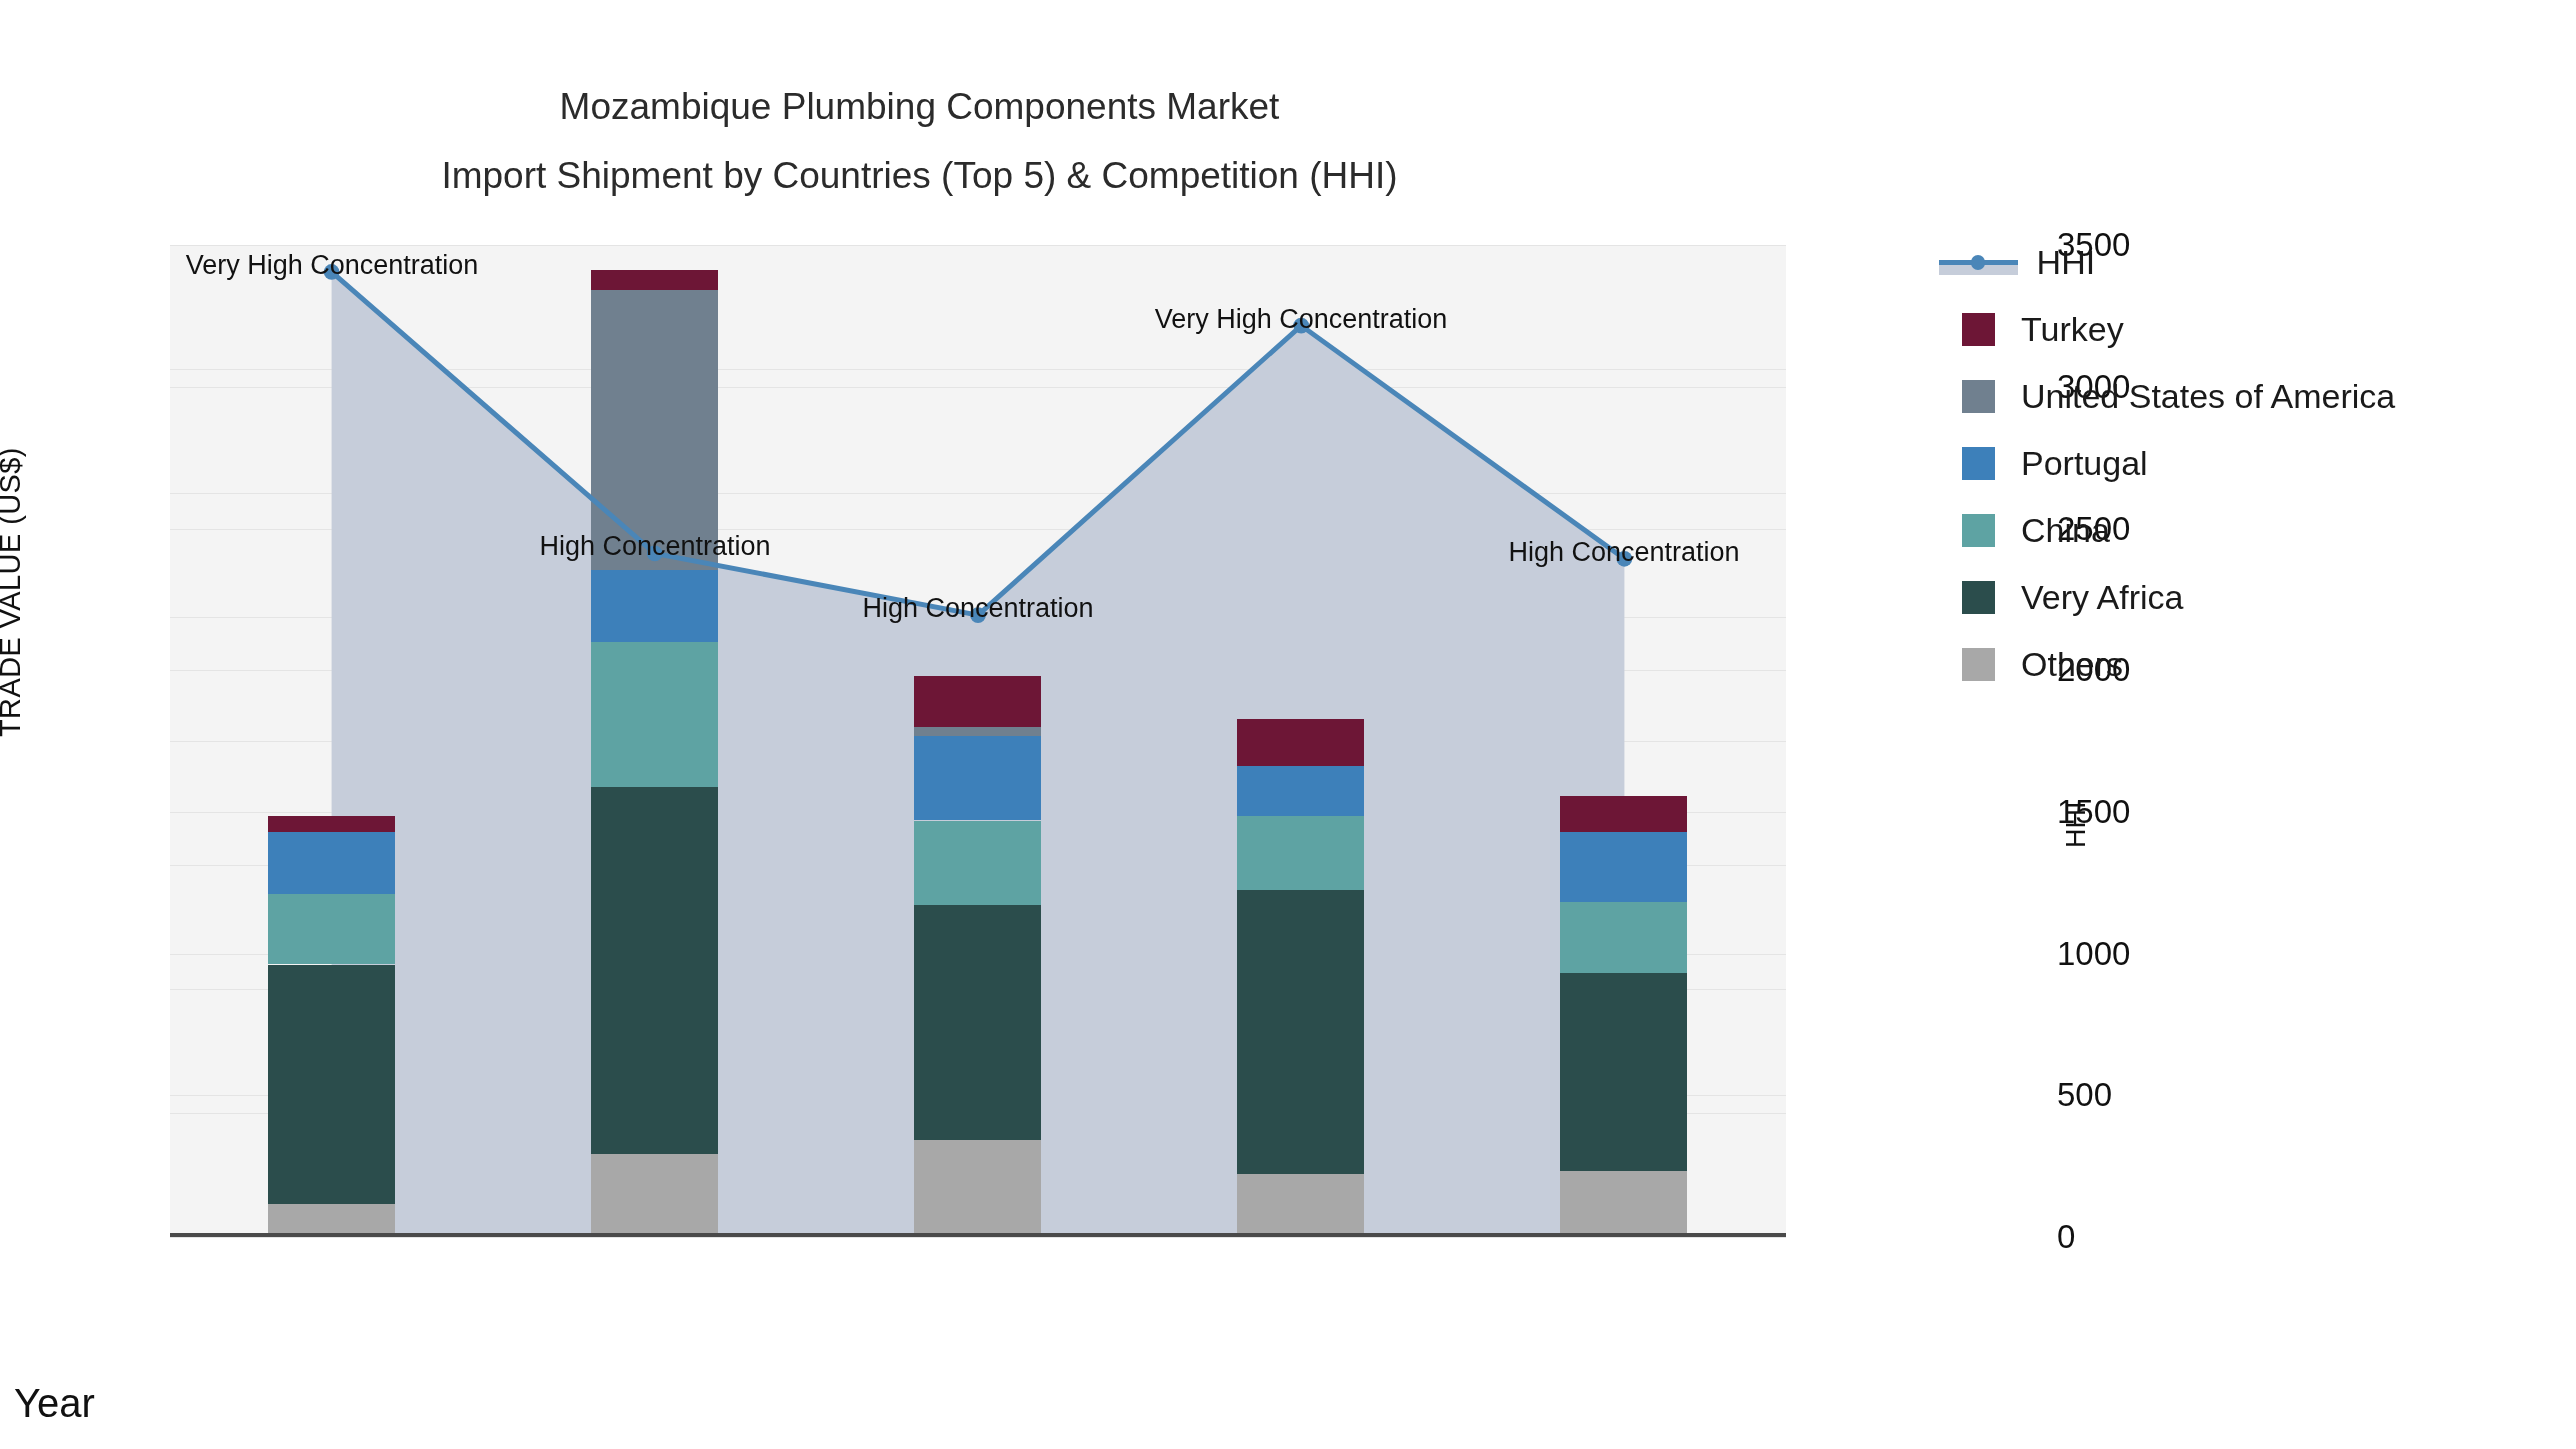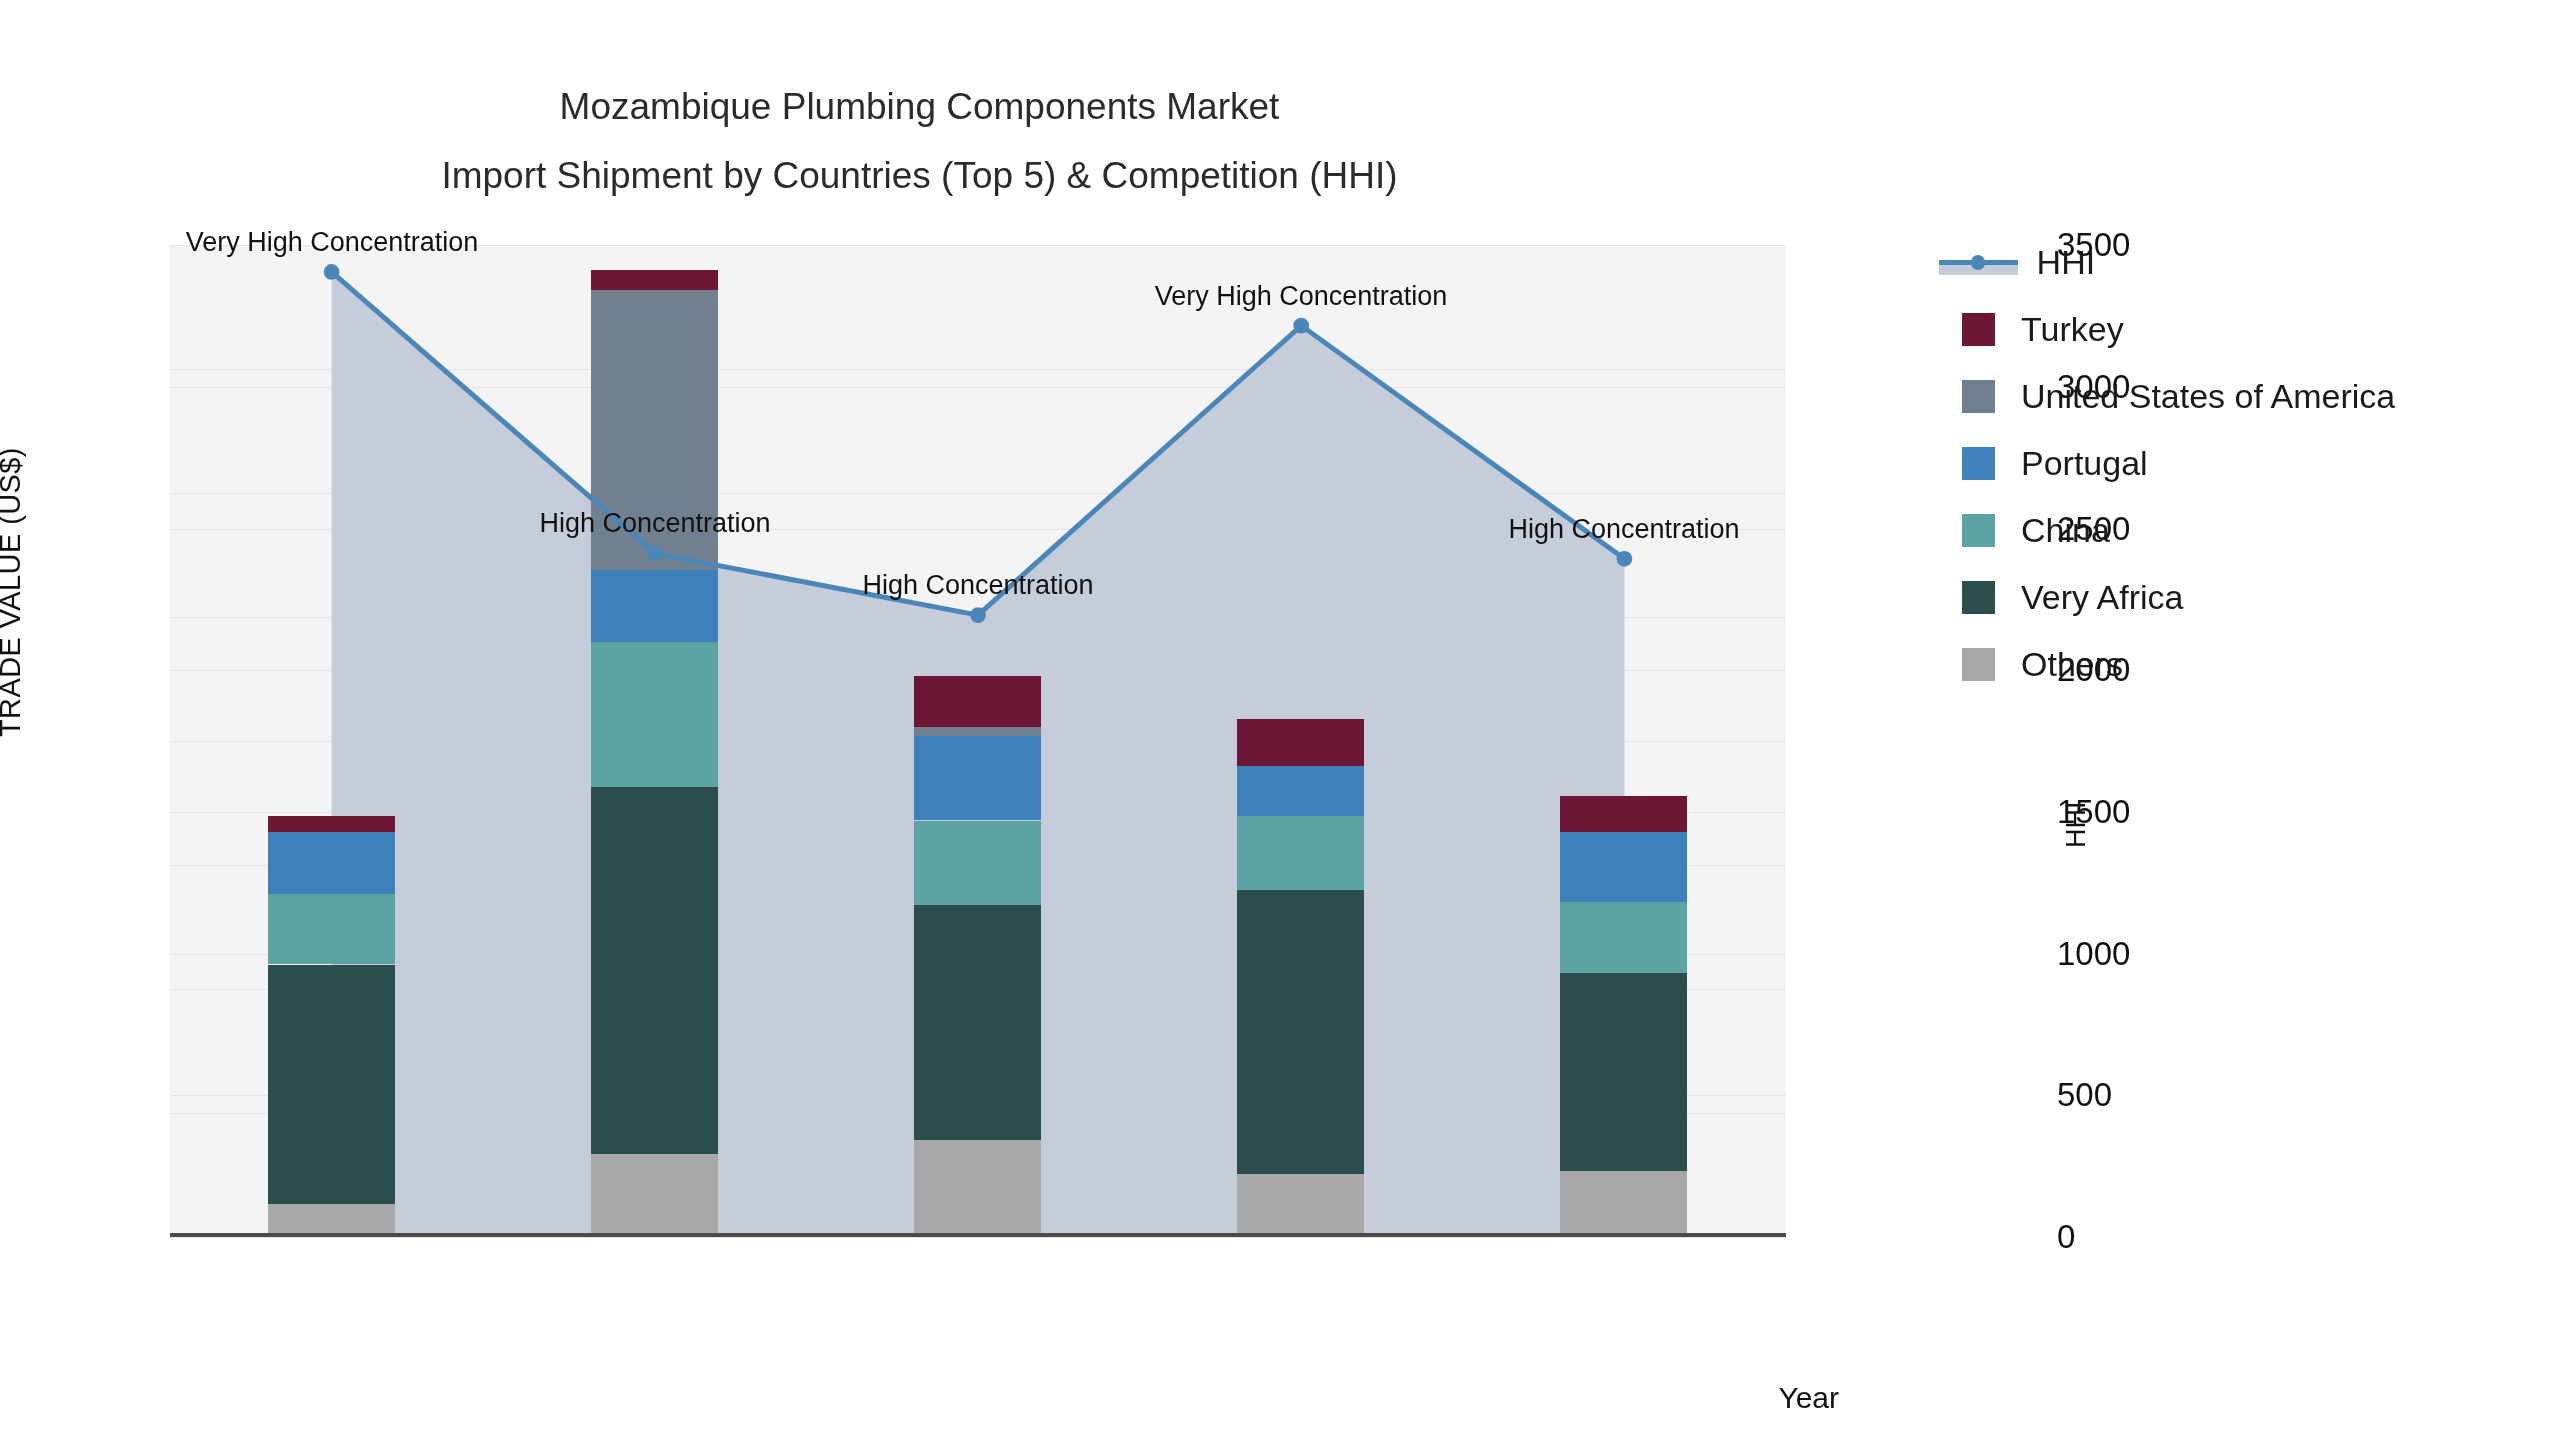--- a/index.html
+++ b/index.html
@@ -13,27 +13,27 @@
   .plot{position:absolute;left:170px;top:228px;width:1616px;height:1009px;}
   .plot-bg{position:absolute;left:0;top:17px;width:1616px;height:989px;background:#f4f4f4;}
   .gridline{position:absolute;left:0;width:1616px;height:1.4px;background:#e4e4e4;}
   .axis-base{position:absolute;left:0;bottom:0;width:1616px;height:3.6px;background:#4a4a4a;}
   .ytick-r{position:absolute;left:1887px;font-size:33px;color:#111;transform:translateY(-50%);white-space:nowrap;}
 
   .ylabel-left{position:absolute;left:-5.7px;top:737px;font-size:29px;color:#111;
     transform:rotate(-90deg);transform-origin:left top;white-space:nowrap;letter-spacing:0.4px;}
   .ylabel-right{position:absolute;left:2061px;top:848px;font-size:27px;color:#111;
     transform:rotate(-90deg);transform-origin:left top;white-space:nowrap;}
-  .xlabel{position:absolute;left:0;top:1381px;width:1839px;text-align:right;font-size:30px;color:#111;}
+  .xlabel{position:absolute;left:0;top:1381px;width:1839px;text-align:left;font-size:40px;color:#111;padding-left:14px;}
 
   .bar{position:absolute;bottom:0;width:127px;}
   .seg{position:absolute;left:0;width:100%;}
 
   .hhi-area{position:absolute;left:0;top:0;width:1616px;height:1009px;pointer-events:none;}
-  .annot{position:absolute;font-size:27px;color:#111;transform:translate(-50%,-50%);white-space:nowrap;}
+  .annot{position:absolute;font-size:27px;color:#111;transform:translate(-50%,-50%);white-space:nowrap;margin-top:23px;}
 
   
   .legend{position:absolute;left:1939px;top:229px;width:630px;}
   .legend-row{display:flex;align-items:center;height:67px;}
   .swatch{width:33px;height:33px;margin-right:26px;flex:0 0 auto;}
   .legend-line{position:relative;width:79px;height:33px;margin-right:18.6px;flex:0 0 auto;}
   .legend-line .lfill{position:absolute;left:0;bottom:4.3px;width:79px;height:11.4px;background:#c6cdda;}
   .legend-line .lstroke{position:absolute;left:0;top:13.6px;width:79px;height:5px;background:#4a86b8;}
   .legend-line .ldot{position:absolute;left:32px;top:9.3px;width:14.3px;height:14.3px;border-radius:50%;background:#4a86b8;}
   .legend-label{font-size:34px;color:#1a1a1a;white-space:nowrap;}

